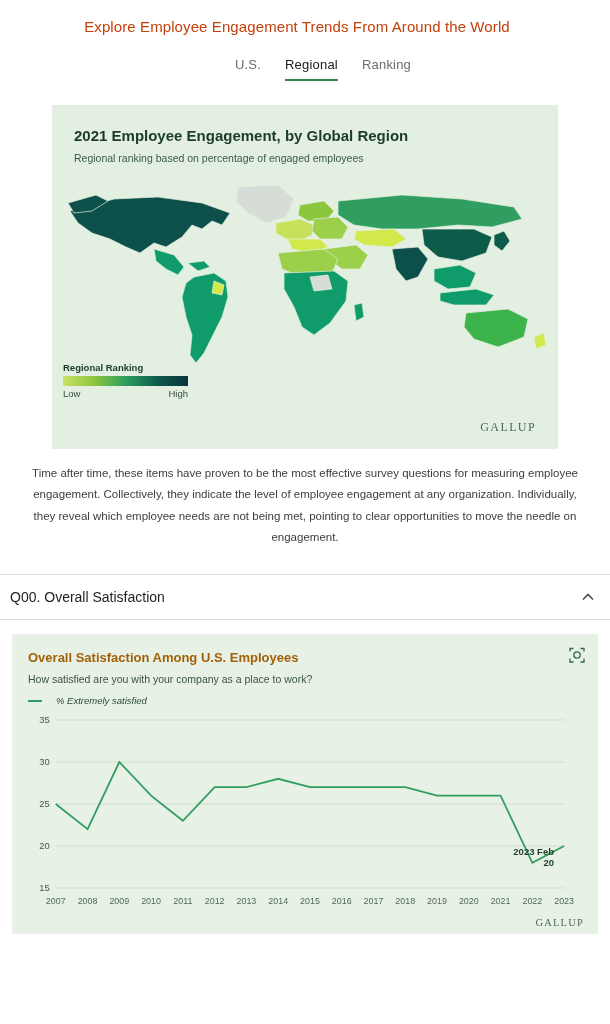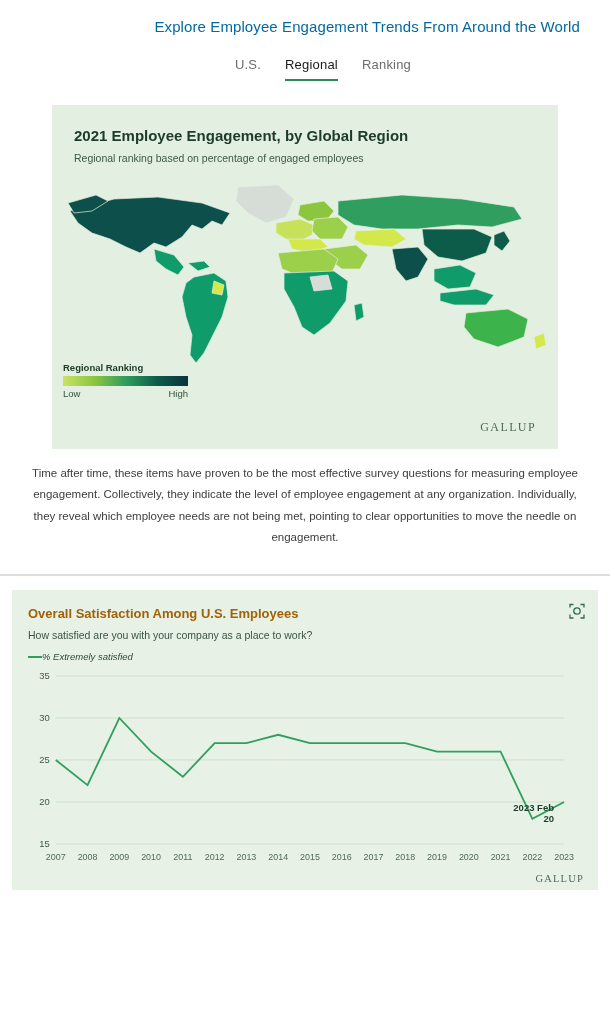--- a/index.html
+++ b/index.html
@@ -6,23 +6,23 @@
   html, body {
     margin: 0; padding: 0;
     width: 610px;
     background: #ffffff;
     font-family: "Liberation Sans", sans-serif;
     color: #2b2b2b;
   }
   .page { width: 610px; position: relative; }
 
   .headline {
-    text-align: right;
+    text-align: center;
     font-size: 15px;
-    color: #0369a1;
+    color: #c2410c;
     padding: 18px 30px 0 14px;
     letter-spacing: 0.1px;
   }
 
   .tabs {
     display: flex;
     justify-content: center;
     gap: 24px;
     margin-top: 22px;
     font-size: 13px;
@@ -106,21 +106,21 @@
   
   .chart-card {
     margin: 14px 12px 0 12px;
     background: #e8f1e6;
     padding: 16px 16px 12px 14px;
     position: relative;
     height: 300px;
   }
   .chart-title { font-size: 13px; font-weight: bold; color: #a16207; margin: 0 0 8px 2px; }
   .chart-sub { font-size: 10.5px; color: #3a5442; margin: 0 0 10px 2px; }
-  .series-legend { display: flex; align-items: center; gap: 0; margin: 0 0 6px 2px; }
+  .series-legend { display: flex; align-items: center; gap: 14px; margin: 0 0 6px 2px; }
   .series-dash { width: 14px; height: 2px; background: #2f9e5e; display: inline-block; }
   .series-label { font-size: 9.5px; font-style: italic; color: #2a4a35; }
   .expand-btn {
     position: absolute; right: 12px; top: 12px;
     width: 18px; height: 18px; color: #2f6b4d; cursor: pointer;
   }
   .plot { position: relative; width: 100%; height: 200px; }
   .chart-gallup {
     position: absolute; right: 14px; bottom: 6px;
     font-family: "Liberation Serif", serif;
@@ -200,20 +200,28 @@
       </div>
     </div>
 
     <div class="gallup-mark">GALLUP</div>
   </div>
 
   <div class="discover-body">Time after time, these items have proven to be the most effective survey questions for measuring employee engagement. Collectively, they indicate the level of employee engagement at any organization. Individually, they reveal which employee needs are not being met, pointing to clear opportunities to move the needle on engagement.</div>
 
   <hr class="divider">
 
+  <div class="accordion">
+    <span class="accordion-label">Q00. Overall Satisfaction</span>
+    <span class="chev">
+      <svg viewBox="0 0 16 16" width="16" height="16" fill="none" stroke="currentColor" stroke-width="1.6">
+        <path d="M3 10.5 L8 5.5 L13 10.5"></path>
+      </svg>
+    </span>
+  </div>
   <hr class="divider2">
 
   <div class="chart-card">
     <span class="expand-btn">
       <svg viewBox="0 0 18 18" width="18" height="18" fill="none" stroke="currentColor" stroke-width="1.3">
         <circle cx="9" cy="9" r="3.2"></circle>
         <path d="M2 5.5 V2.5 H5.5 M12.5 2.5 H16 V5.5 M16 12.5 V16 H12.5 M5.5 16 H2 V12.5"></path>
       </svg>
     </span>
 

